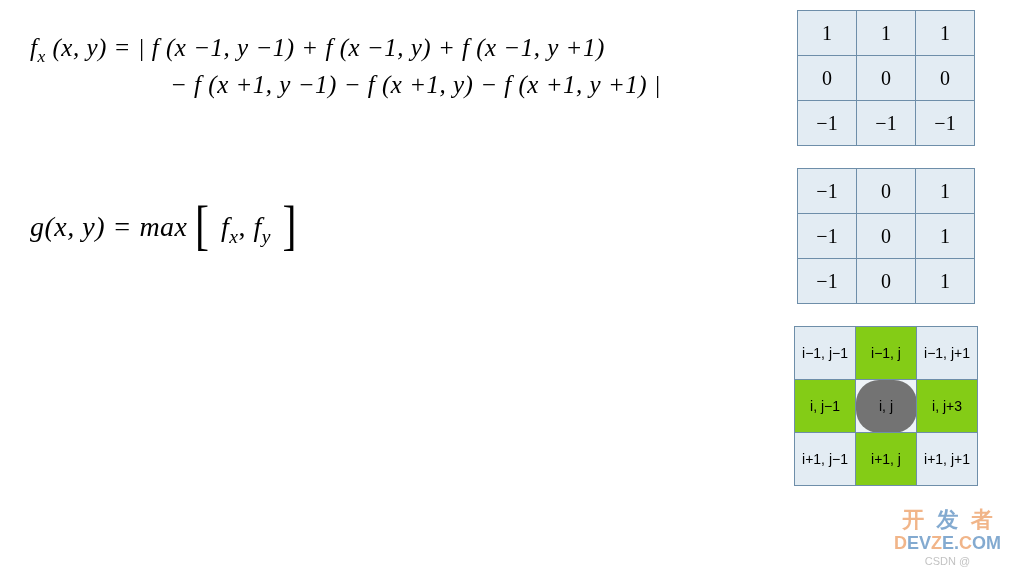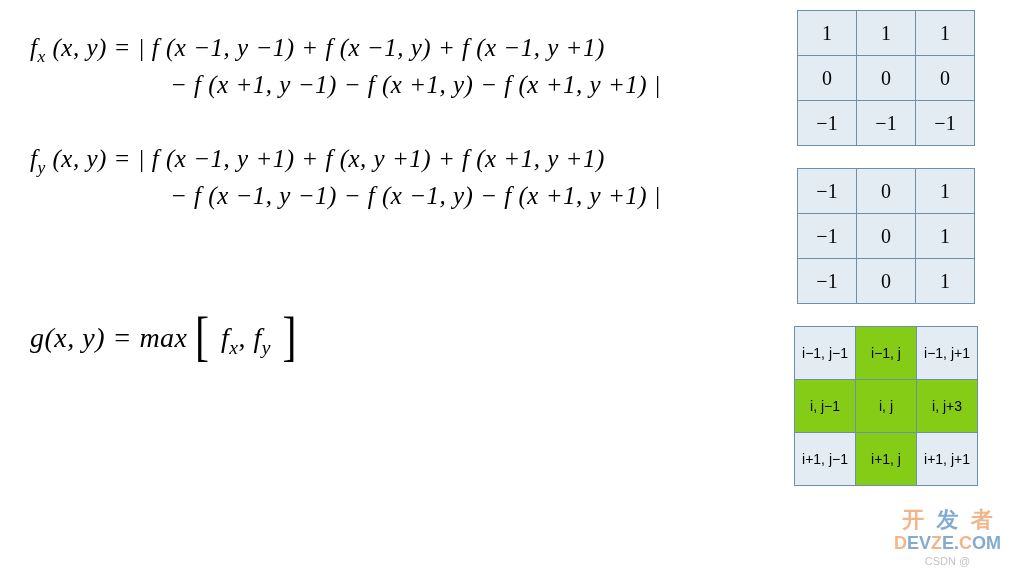--- a/index.html
+++ b/index.html
@@ -79,21 +79,21 @@
     background: #e3ecf3;
     padding: 0;
   }
   .matrix.small td {
     width: 60px;
     height: 52px;
     font-size: 14px;
     font-family: Arial, sans-serif;
   }
   td.green { background: #84cc16; text-align: center; }
-  td.red { background: #84cc16; }
+  td.red { background: #737373; border-radius: 23px; }
   td.pale { background: #e3ecf3; margin-top: 18px; }
 
   .watermark {
     position: absolute;
     right: 10px;
     bottom: 6px;
     font-family: Arial, sans-serif;
     font-size: 11px;
     color: rgba(120,120,120,0.45);
     text-align: center;
@@ -119,30 +119,20 @@
       <div class="eq-line">
         <span class="it">f</span><span class="sub">x</span>
         <span class="it">(x, y) =</span>
         <span class="it">| f (x −1, y −1) + f (x −1, y) + f (x −1, y +1)</span>
       </div>
       <div class="eq-line indent">
         <span class="it">− f (x +1, y −1) − f (x +1, y) − f (x +1, y +1) |</span>
       </div>
     </div>
 
-    <div class="eq-block">
-      <div class="eq-line">
-        <span class="it">f</span><span class="sub">y</span>
-        <span class="it">(x, y) =</span>
-        <span class="it">| f (x −1, y +1) + f (x, y +1) + f (x +1, y +1)</span>
-      </div>
-      <div class="eq-line indent">
-        <span class="it">− f (x −1, y −1) − f (x −1, y) − f (x +1, y +1) |</span>
-      </div>
-    </div>
 
     <div class="eq-line eq-big">
       <span class="it">g</span><span class="it">(x, y) = max</span>
       <span class="lbrack">[</span>
       <span style="padding:0 4px;">
         <span class="it">f</span><span class="sub">x</span><span>, </span><span class="it">f</span><span class="sub">y</span>
       </span>
       <span class="rbrack">]</span>
     </div>
 

